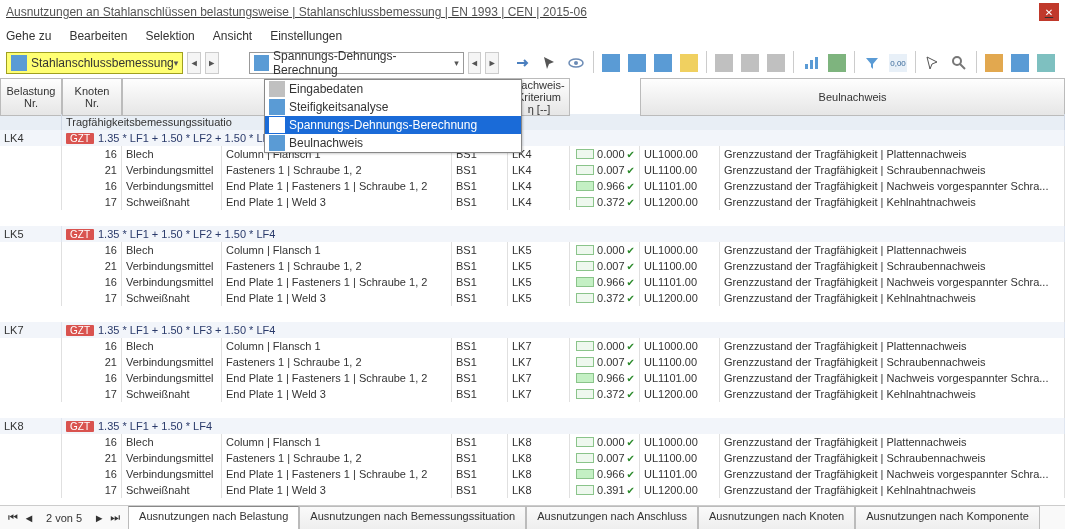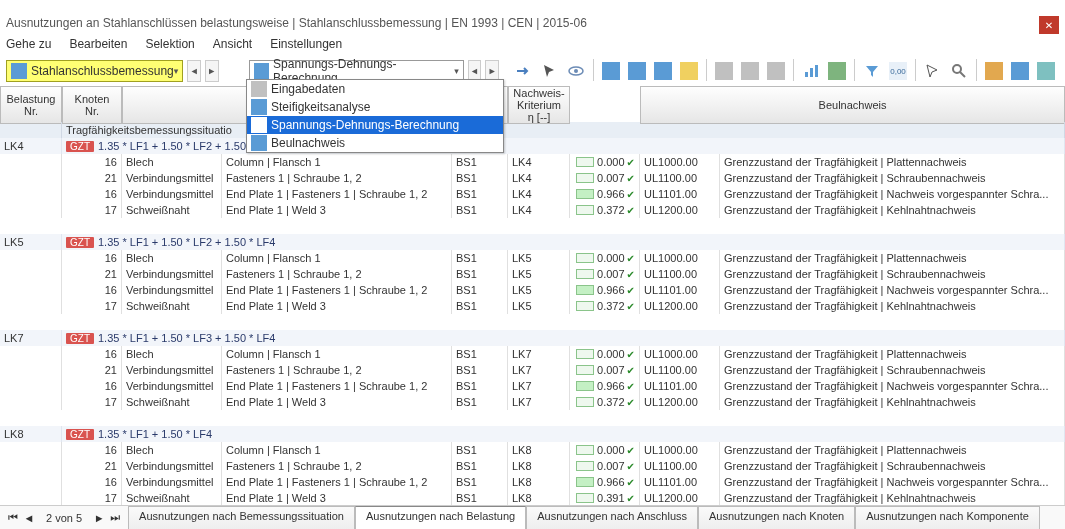--- a/index.html
+++ b/index.html
@@ -1,19 +1,19 @@
 <!DOCTYPE html>
 <html><head>
 <meta charset="utf-8">
 <style>
   * { box-sizing: border-box; margin: 0; padding: 0; font-family: "Segoe UI", Tahoma, Arial, sans-serif; }
   body { width: 1065px; height: 529px; background: #fff; font-size: 12px; color: #333; overflow: hidden; position: relative; }
 
   
-  .titlebar { height: 24px; display: flex; padding: 16px 6px; }
+  .titlebar { height: 24px; display: flex; align-items: center; padding: 6px 6px; text-decoration: underline; }
   .titlebar span { font-size: 12px; color: #555; }
   .close-btn { margin-left: auto; width: 20px; height: 18px; background: #c0392b; color: #fff; display: flex; align-items: center; justify-content: center; font-size: 10px; cursor: pointer; }
 
   
   .menubar { height: 24px; display: flex; align-items: center; padding: 0 6px; gap: 18px; }
   .menubar span { cursor: pointer; font-size: 12px; }
 
   
   .toolbar { height: 30px; display: flex; align-items: center; padding: 2px 6px; gap: 2px; }
   .combo-yellow { background: #ffff73; border: 1px solid #a0a020; height: 22px; display: flex; align-items: center; padding: 0 4px; width: 178px; }
@@ -22,21 +22,21 @@
   .nav-btn { width: 16px; height: 22px; border: 1px solid #ccc; background: #f5f5f5; display: flex; align-items: center; justify-content: center; font-size: 9px; color: #555; margin-left: 2px; }
   .combo-white { border: 1px solid #999; height: 22px; display: flex; align-items: center; padding: 0 4px; width: 256px; margin-left: 28px; position:relative; background:#fff;}
   .combo-white .ic { width: 16px; height: 16px; margin-right: 4px; background:#5a9bd5; }
   .combo-white .dd { margin-left: auto; font-size: 9px; color: #555; }
   .tool-ic { width: 24px; height: 24px; display: flex; align-items: center; justify-content: center; margin: 0 1px; }
   .tool-ic .box { width: 18px; height: 18px; }
   .tbgrp { display:flex; align-items:flex-start; margin-left:10px; }
   .tsep { width:1px; height:22px; background:#ccc; margin:0 4px;}
 
   
-  .dropdown { position: absolute; top: 79px; left: 246px; width: 258px; background: #fff; border: 1px solid #888; z-index: 100; box-shadow: 1px 1px 2px rgba(0,0,0,.2); }
+  .dropdown { position: absolute; top: 79px; left: 264px; width: 258px; background: #fff; border: 1px solid #888; z-index: 100; box-shadow: 1px 1px 2px rgba(0,0,0,.2); }
   .dropdown .item { height: 18px; display: flex; align-items: center; padding: 0 4px; }
   .dropdown .item .ic { width: 16px; height: 16px; margin-right: 4px; }
   .dropdown .item.sel { background: #1a6bd8; color: #fff; }
 
   
   .grid { position: relative; }
   .headers { display: grid; grid-template-columns: 62px 60px 100px 230px 56px 62px 70px 80px 345px; height: 36px; }
   .headers .hc { border: 1px solid #bbb; background: linear-gradient(#fefefe,#e6e6e6); font-size: 11px; display: flex; align-items: center; justify-content: center; text-align: center; padding: 0 18px; }
 
   .rows { }
@@ -460,19 +460,19 @@
 
 <div class="footer">
   <div class="pgnav">
     <span class="btn">⏮</span>
     <span class="btn">◄</span>
     <span style="margin:0 8px">2 von 5</span>
     <span class="btn">►</span>
     <span class="btn">⏭</span>
   </div>
   <div class="tabs">
+    <div class="tab active">Ausnutzungen nach Belastung</div>
     <div class="tab">Ausnutzungen nach Bemessungssituation</div>
-    <div class="tab active">Ausnutzungen nach Belastung</div>
     <div class="tab">Ausnutzungen nach Anschluss</div>
     <div class="tab">Ausnutzungen nach Knoten</div>
     <div class="tab">Ausnutzungen nach Komponente</div>
   </div>
 </div>
 
 </body></html>

